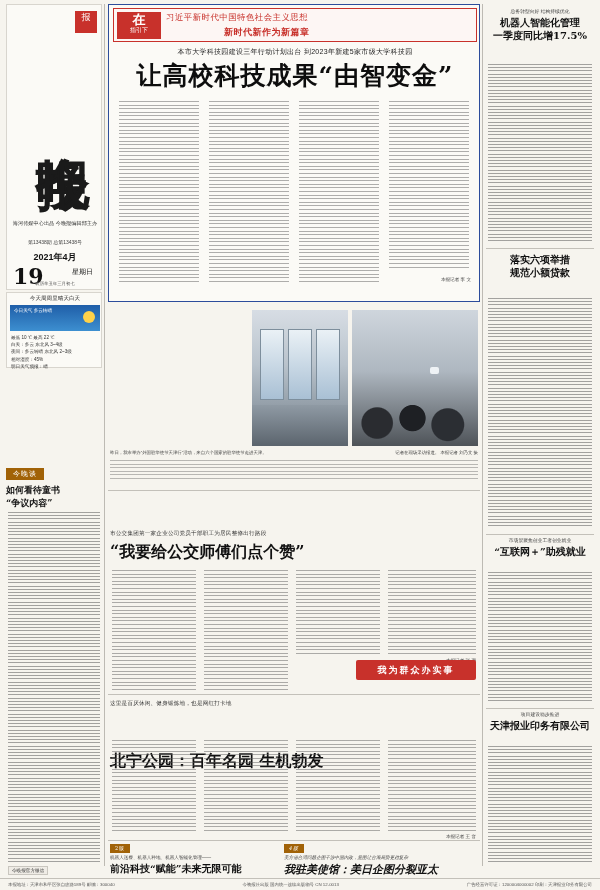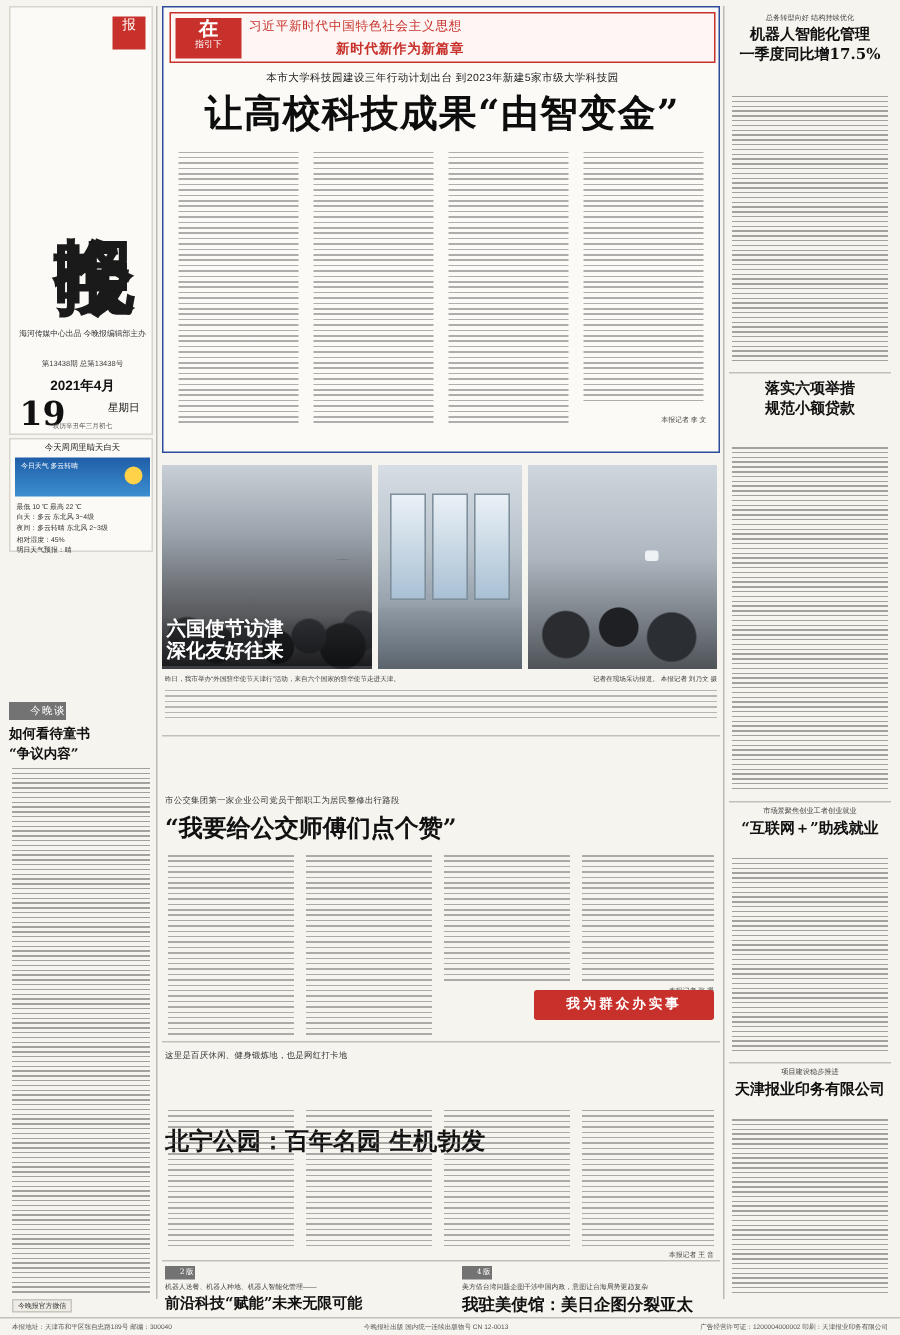--- a/index.html
+++ b/index.html
@@ -175,25 +175,25 @@
     left: 4px; top: 41px;
     width: 88px;
     font-size: 4.6px;
     line-height: 7.2px;
     color: #333;
   }
 
   
   .red-tag {
     position: absolute;
-    background: #737373;
+    background: #a16207;
     color: #fff;
     font-size: 7px;
     letter-spacing: 1px;
-    text-align: right;
+    text-align: center;
     font-family: "DejaVu Serif", serif;
   }
 
   
   .left-edit-title {
     position: absolute;
     left: 6px; top: 484px;
     width: 96px;
     font-family: "DejaVu Serif", serif;
     font-size: 9px;
@@ -476,26 +476,20 @@
     <div class="kicker">本市大学科技园建设三年行动计划出台  到2023年新建5家市级大学科技园</div>
     <div class="headline">让高校科技成果“由智变金”</div>
 
     <div class="fake-col fake-lines" style="position:absolute; left:10px; top:96px; width:80px; height:182px;"></div>
     <div class="fake-col fake-lines" style="position:absolute; left:100px; top:96px; width:80px; height:182px;"></div>
     <div class="fake-col fake-lines" style="position:absolute; left:190px; top:96px; width:80px; height:182px;"></div>
     <div class="fake-col fake-lines" style="position:absolute; left:280px; top:96px; width:80px; height:168px;"></div>
     <div class="byline" style="top:272px;">本报记者 李 文</div>
   </div>
 
-  <div class="photo crowd" style="left:108px; top:310px; width:140px; height:136px;">
-    <div class="cap" style="background:linear-gradient(180deg,rgba(0,0,0,0),rgba(0,0,0,.55)); font-size:13px; line-height:15px; bottom:2px;">
-      <div>六国使节访津</div>
-      <div>深化友好往来</div>
-    </div>
-  </div>
 
   <div class="photo expo" style="left:252px; top:310px; width:96px; height:136px;">
     <div class="panels">
         <i></i>
         <i></i>
         <i></i>
       </div>
     <div class="floor"></div>
   </div>
 
@@ -533,21 +527,21 @@
   <div class="byline" style="top:834px; right:124px;">本报记者 王 音</div>
 
   <div class="hrule" style="left:108px; top:840px; width:372px;"></div>
 
   <div style="position:absolute; left:110px; top:844px; width:180px;">
     <div class="red-tag" style="position:relative; left:0; top:0; width:20px; height:9px; line-height:9px; font-size:5px;">2版</div>
     <div style="font-size:4.6px; color:#444; margin-top:2px;">机器人送餐、机器人种地、机器人智能化管理——</div>
     <div style="font-family:'DejaVu Serif',serif; font-weight:bold; font-size:10px; color:#111; margin-top:2px;">前沿科技“赋能”未来无限可能</div>
   </div>
 
-  <div style="position:absolute; left:308px; top:844px; width:178px;">
+  <div style="position:absolute; left:284px; top:844px; width:178px;font-style:italic;">
     <div class="red-tag" style="position:relative; left:0; top:0; width:20px; height:9px; line-height:9px; font-size:5px;">4版</div>
     <div style="font-size:4.6px; color:#444; margin-top:2px;">美方借台湾问题企图干涉中国内政，意图让台海局势更趋复杂</div>
     <div style="font-family:'DejaVu Serif',serif; font-weight:bold; font-size:11px; color:#111; margin-top:2px;">我驻美使馆：美日企图分裂亚太</div>
   </div>
 
   <div class="vrule" style="left:482px; top:4px; height:862px;"></div>
 
   <div class="rbox" style="top:6px; border-top:none;">
     <div class="rbox-kicker">总务转型向好  结构持续优化</div>
     <div class="rbox-title" style="white-space:pre-line;">机器人智能化管理

